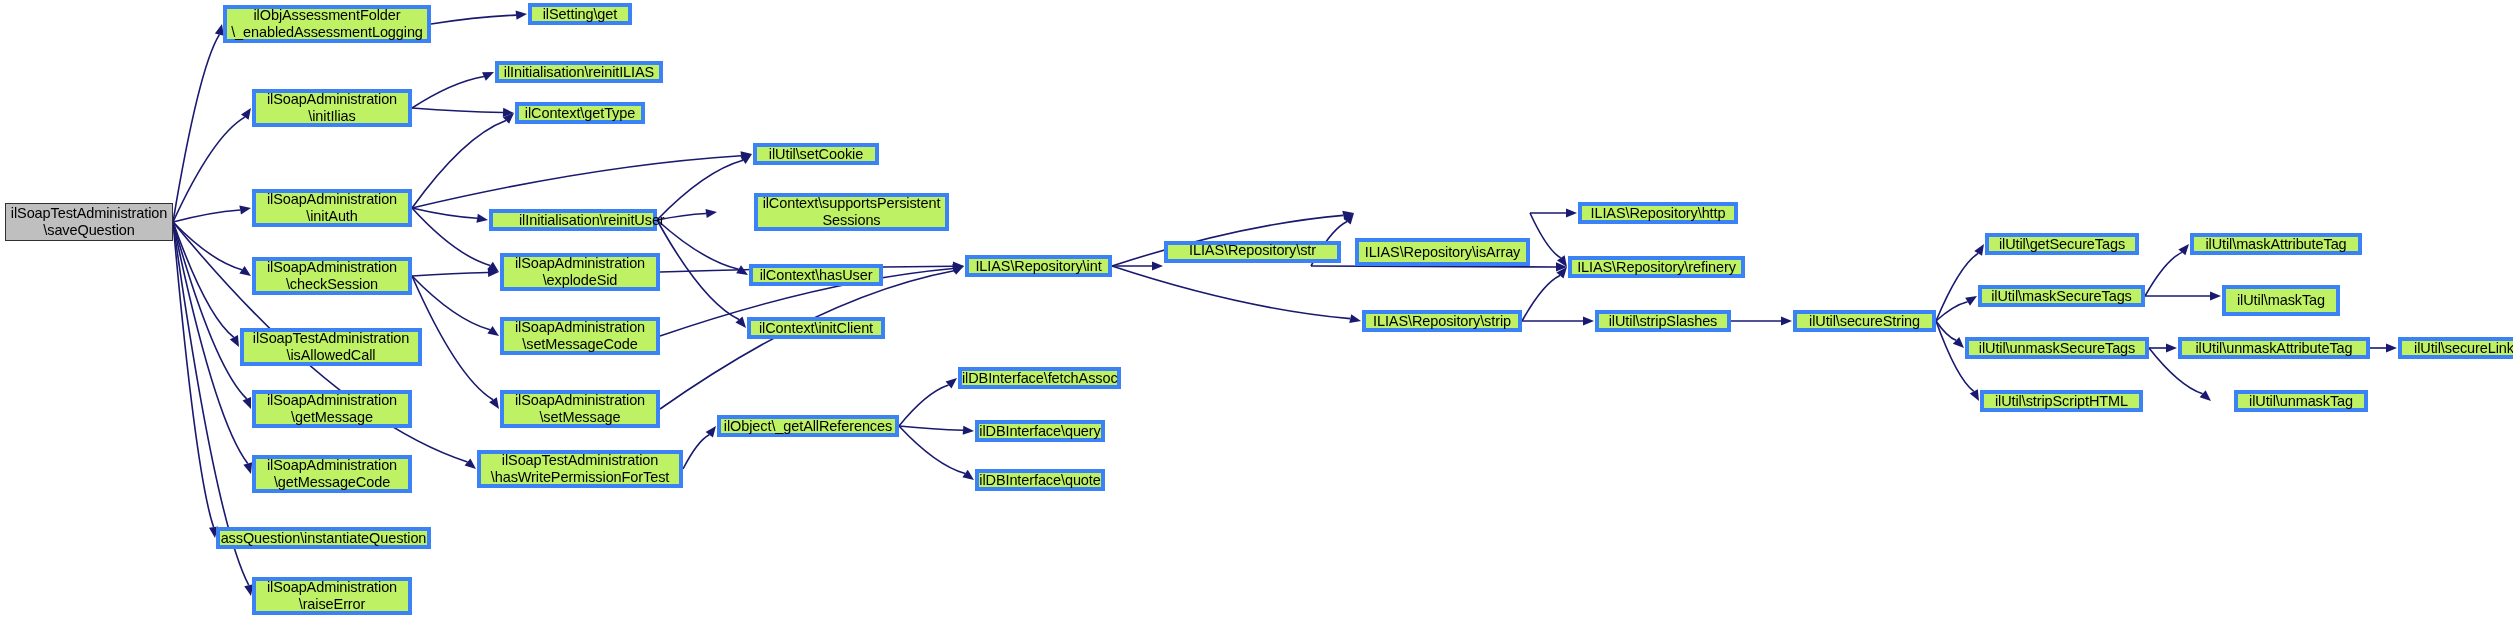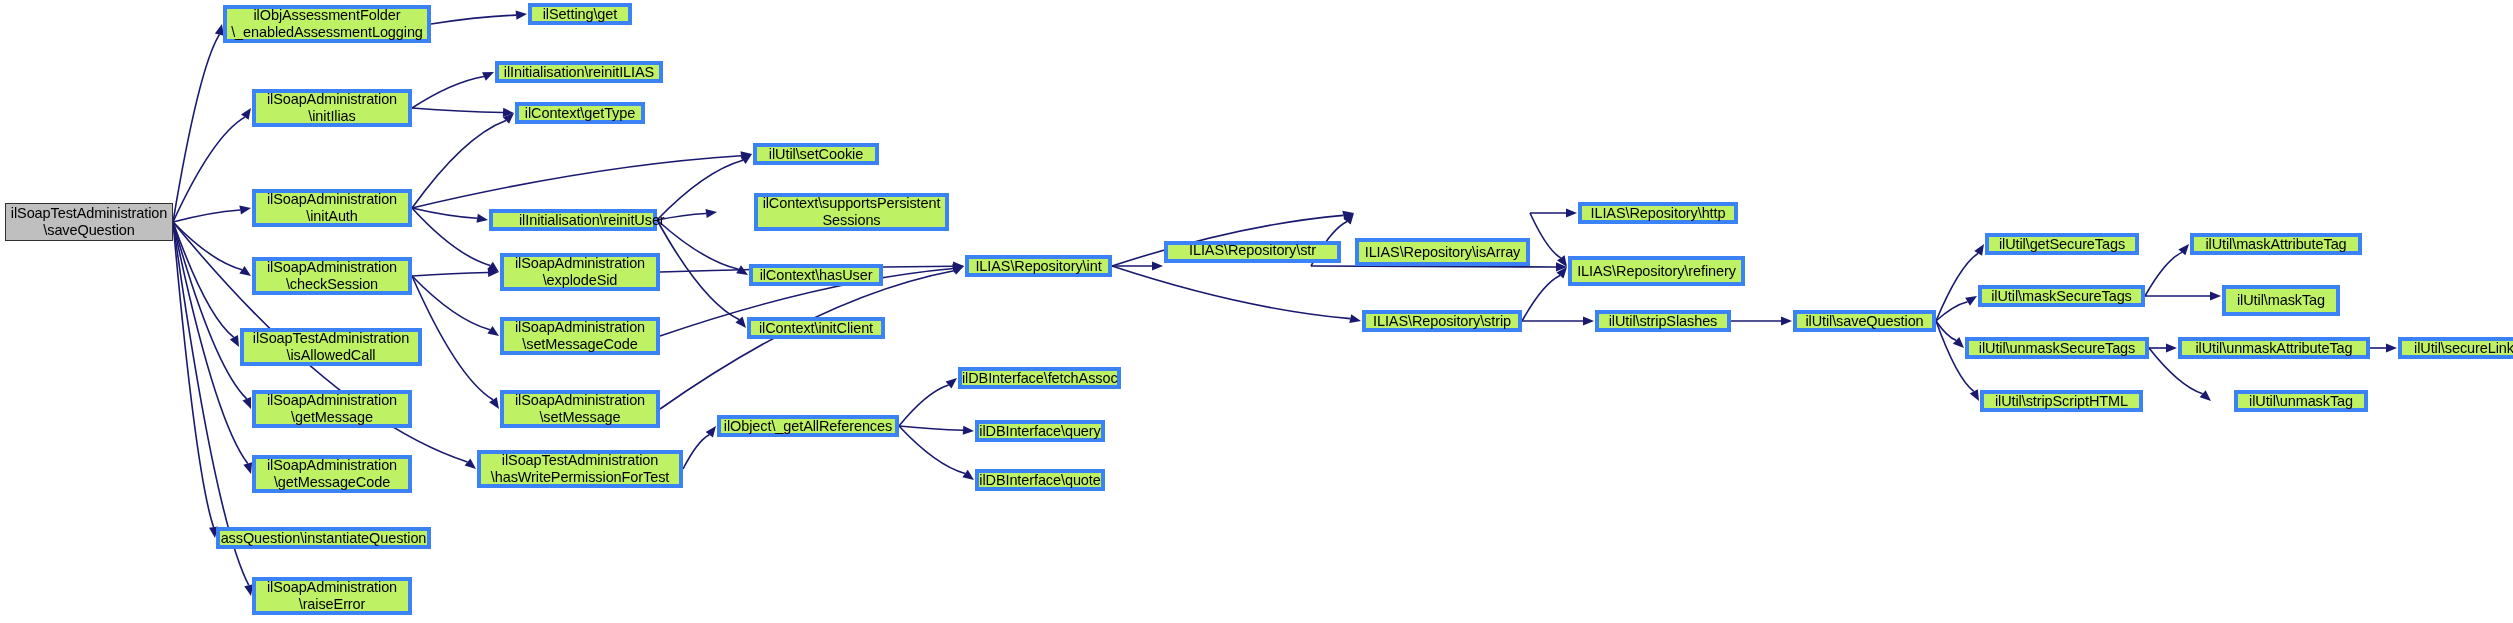--- a/index.html
+++ b/index.html
@@ -193,24 +193,24 @@
       <div class="node" style="left: 477px; top: 450px; width: 206px; height: 38px;"><span class="node-label">ilSoapTestAdministration
 \hasWritePermissionForTest</span></div>
       <div class="node" style="left: 717px; top: 415px; width: 182px; height: 22px;"><span class="node-label">ilObject\_getAllReferences</span></div>
       <div class="node" style="left: 958px; top: 367px; width: 163px; height: 22px;"><span class="node-label">ilDBInterface\fetchAssoc</span></div>
       <div class="node" style="left: 975px; top: 420px; width: 130px; height: 22px;"><span class="node-label">ilDBInterface\query</span></div>
       <div class="node" style="left: 975px; top: 469px; width: 130px; height: 22px;"><span class="node-label">ilDBInterface\quote</span></div>
       <div class="node" style="left: 965px; top: 255px; width: 147px; height: 22px;"><span class="node-label">ILIAS\Repository\int</span></div>
       <div class="node" style="left: 1164px; top: 241px; width: 177px; height: 22px; align-items: flex-end;"><span class="node-label">ILIAS\Repository\str</span></div>
       <div class="node" style="left: 1355px; top: 202px; width: 175px; height: 28px; margin-top: 36px;"><span class="node-label">ILIAS\Repository\isArray</span></div>
       <div class="node" style="left: 1578px; top: 202px; width: 160px; height: 22px;"><span class="node-label">ILIAS\Repository\http</span></div>
-      <div class="node" style="left: 1568px; top: 256px; width: 177px; height: 30px;"><span class="node-label">ILIAS\Repository\refinery</span></div>
+      <div class="node" style="left: 1568px; top: 256px; width: 177px; height: 22px;"><span class="node-label">ILIAS\Repository\refinery</span></div>
       <div class="node" style="left: 1362px; top: 310px; width: 160px; height: 22px;"><span class="node-label">ILIAS\Repository\strip</span></div>
       <div class="node" style="left: 1595px; top: 310px; width: 136px; height: 22px;"><span class="node-label">ilUtil\stripSlashes</span></div>
-      <div class="node" style="left: 1793px; top: 310px; width: 143px; height: 22px;"><span class="node-label">ilUtil\saveQuestion</span></div>
+      <div class="node" style="left: 1793px; top: 310px; width: 143px; height: 22px;"><span class="node-label">ilUtil\secureString</span></div>
       <div class="node" style="left: 1985px; top: 233px; width: 154px; height: 22px;"><span class="node-label">ilUtil\getSecureTags</span></div>
       <div class="node" style="left: 1978px; top: 285px; width: 167px; height: 22px;"><span class="node-label">ilUtil\maskSecureTags</span></div>
       <div class="node" style="left: 1965px; top: 337px; width: 184px; height: 22px;"><span class="node-label">ilUtil\unmaskSecureTags</span></div>
       <div class="node" style="left: 1980px; top: 390px; width: 163px; height: 22px; justify-content: flex-end;"><span class="node-label">ilUtil\stripScriptHTML</span></div>
       <div class="node" style="left: 2190px; top: 233px; width: 172px; height: 22px;"><span class="node-label">ilUtil\maskAttributeTag</span></div>
       <div class="node" style="left: 2222px; top: 285px; width: 118px; height: 31px;"><span class="node-label">ilUtil\maskTag</span></div>
       <div class="node" style="left: 2178px; top: 337px; width: 192px; height: 22px;"><span class="node-label">ilUtil\unmaskAttributeTag</span></div>
       <div class="node" style="left: 2212px; top: 390px; width: 134px; height: 22px; margin-left: 22px;"><span class="node-label">ilUtil\unmaskTag</span></div>
       <div class="node" style="left: 2398px; top: 337px; width: 132px; height: 22px;"><span class="node-label">ilUtil\secureLink</span></div>
     </div>

